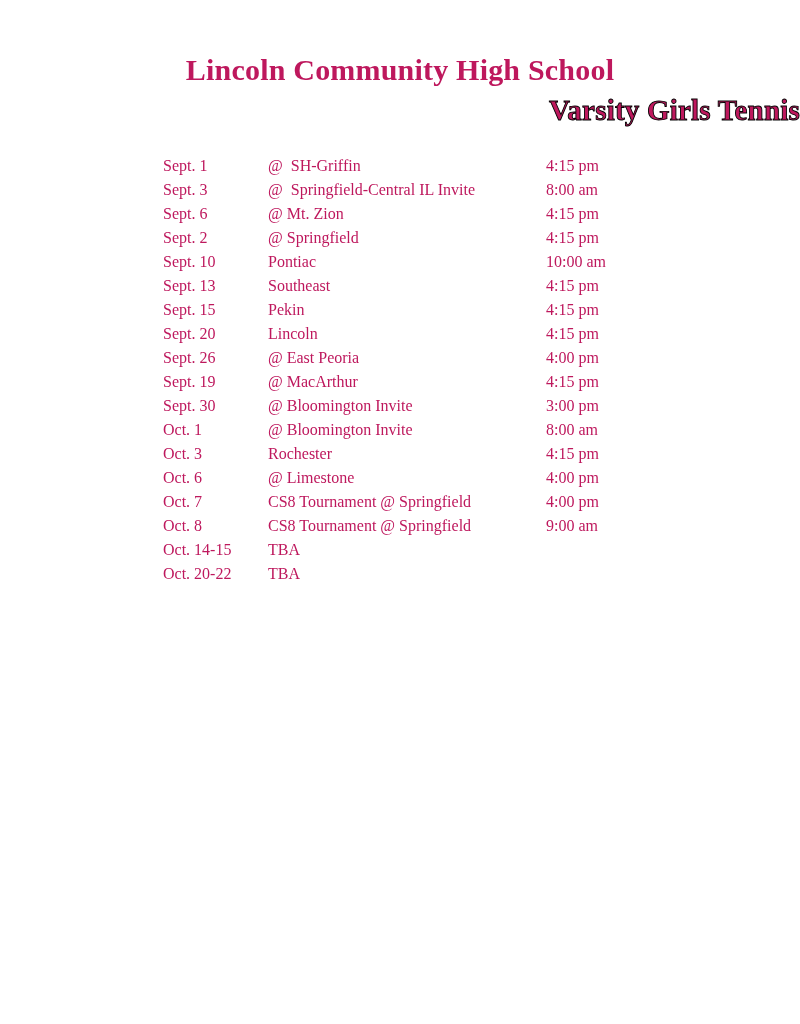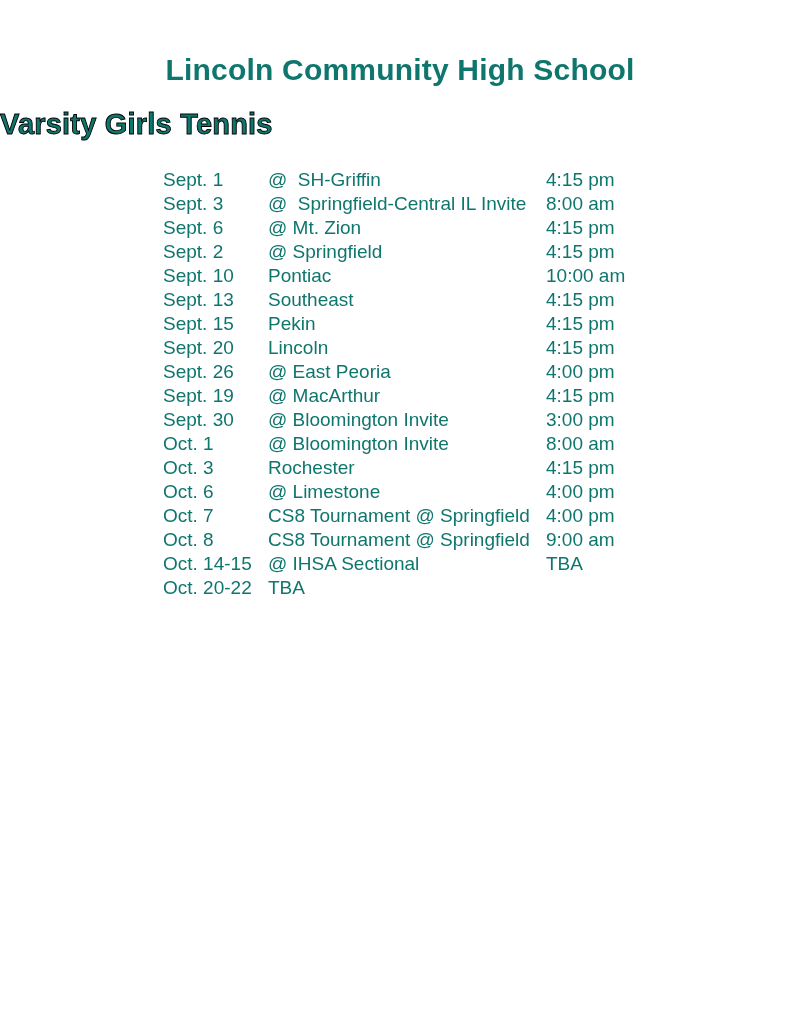--- a/index.html
+++ b/index.html
@@ -5,52 +5,52 @@
   html, body {
     margin: 0;
     padding: 0;
     background: #ffffff;
   }
   .page {
     position: relative;
     width: 800px;
     height: 814px;
     background: #ffffff;
-    font-family: Liberation Sans, sans-serif;
-    color: #0f766e;
+    font-family: Liberation Serif, serif;
+    color: #be185d;
     overflow: hidden;
   }
   .title {
     padding-top: 52px;
     text-align: center;
     font-size: 30px;
     line-height: 36px;
     font-weight: 700;
     letter-spacing: 0.2px;
   }
   .subtitle {
-    margin-top: 18px;
-    text-align: left;
+    margin-top: 4px;
+    text-align: right;
     font-size: 29px;
     line-height: 36px;
     font-weight: 700;
     -webkit-text-stroke: 0.9px #000000;
     letter-spacing: 0.2px;
   }
   .schedule {
     margin: 26px 0 0 163px;
     width: fit-content;
   }
   .row {
     display: grid;
     grid-template-columns: 105px 278px auto;
     line-height: 24px;
   }
   .cell {
-    font-size: 19px;
+    font-size: 16px;
     white-space: pre;
   }
 </style>
 </head>
 <body>
 
 <div class="page">
   <div class="title">Lincoln Community High School</div>
   <div class="subtitle">Varsity Girls Tennis</div>
   <div class="schedule">
@@ -129,21 +129,20 @@
         <span class="cell cell-opponent">CS8 Tournament @ Springfield</span>
         <span class="cell cell-time">4:00 pm</span>
       </div>
       <div class="row">
         <span class="cell cell-date">Oct. 8</span>
         <span class="cell cell-opponent">CS8 Tournament @ Springfield</span>
         <span class="cell cell-time">9:00 am</span>
       </div>
       <div class="row">
         <span class="cell cell-date">Oct. 14-15</span>
-        <span class="cell cell-opponent">@ IHSA Sectional</span>
         <span class="cell cell-time">TBA</span>
       </div>
       <div class="row">
         <span class="cell cell-date">Oct. 20-22</span>
         <span class="cell cell-time">TBA</span>
       </div>
     </div>
 </div>
 
 </body></html>

